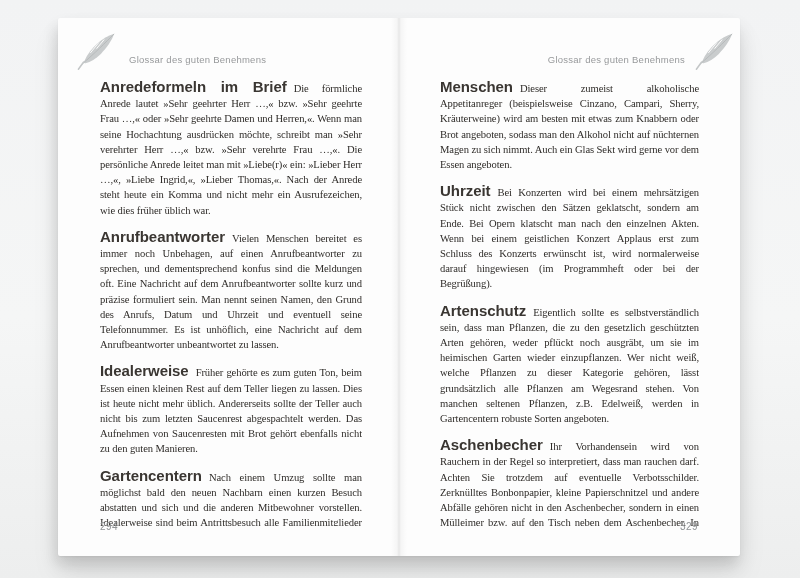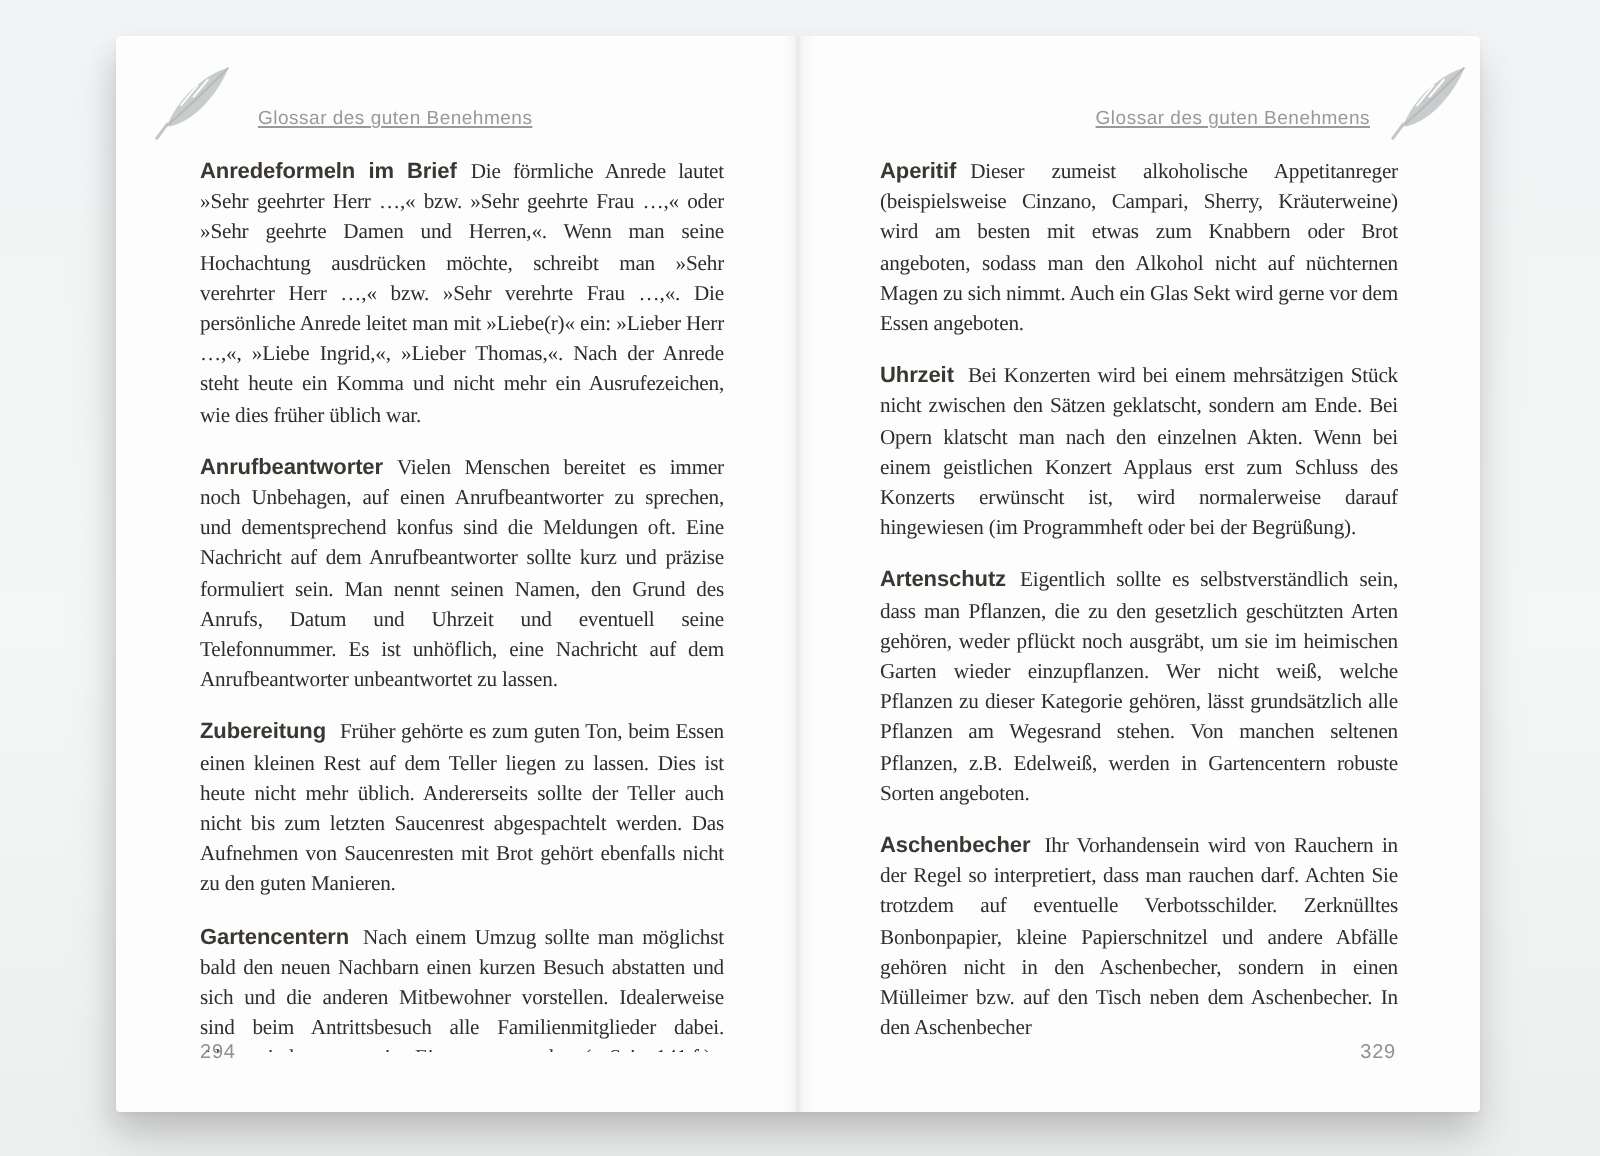--- a/index.html
+++ b/index.html
@@ -42,42 +42,41 @@
     display: flex; align-items: flex-end;
   }
   .page.left  .header { left: 18px; gap: 11px; }
   .page.right .header { right: 4px;  gap: 9px; }
   .htext {
     font: 9.5px "Liberation Sans", sans-serif;
     color: #97999b;
     letter-spacing: .25px;
     padding-bottom: 8px;
     white-space: nowrap;
-    text-decoration: underline;
   }
   .feather { width: 42px; height: 42px; flex: 0 0 auto; }
 
   .content {
     position: absolute; top: 61px;
     height: 447px; overflow: hidden;
     font-family: "Liberation Serif", "DejaVu Serif", serif;
     font-size: 10.6px; line-height: 15.2px;
     color: #2f2c29;
     text-align: justify;
     letter-spacing: -0.1px;
     hyphens: auto;
   }
   .page.left  .content { left: 42px; width: 262px; }
   .page.right .content { left: 41px; width: 259px; }
 
   .entry { margin: 0 0 11px 0; }
   .entry .term {
     font-family: "Liberation Sans", sans-serif;
     font-weight: bold;
-    font-size: 11px;
+    font-size: 15px;
     color: #3a3632;
     letter-spacing: -0.05px;
     margin-right: 7px;
   }
 
   .pagenum {
     position: absolute; top: 503px;
     font: 10px "Liberation Sans", sans-serif;
     color: #8f9294;
     letter-spacing: .4px;
@@ -98,40 +97,40 @@
           <path d="M40 3 C31 12 19 24 6.5 34.5" stroke="#b7babb" stroke-width="1" fill="none"></path>
           <path d="M8 32.5 L2.5 40" stroke="#c3c6c7" stroke-width="1.6" fill="none" stroke-linecap="round"></path>
           <path d="M24 12 L15 23 M29.5 9 L21.5 18.5" stroke="#fdfdfd" stroke-width="1" fill="none"></path>
         </svg>
         <span class="htext">Glossar des guten Benehmens</span>
       </div>
 
       <div class="content">
         <p class="entry"><span class="term">Anredeformeln im Brief</span><span>Die förmliche Anrede lautet »Sehr geehrter Herr …,« bzw. »Sehr geehrte Frau …,« oder »Sehr geehrte Damen und Herren,«. Wenn man seine Hochachtung ausdrücken möchte, schreibt man »Sehr verehrter Herr …,« bzw. »Sehr verehrte Frau …,«. Die persönliche Anrede leitet man mit »Liebe(r)« ein: »Lieber Herr …,«, »Liebe Ingrid,«, »Lieber Thomas,«. Nach der Anrede steht heute ein Komma und nicht mehr ein Ausrufezeichen, wie dies früher üblich war.</span></p>
         <p class="entry"><span class="term">Anrufbeantworter</span><span>Vielen Menschen bereitet es immer noch Unbehagen, auf einen Anrufbeantworter zu sprechen, und dementsprechend konfus sind die Meldungen oft. Eine Nachricht auf dem Anrufbeantworter sollte kurz und präzise formuliert sein. Man nennt seinen Namen, den Grund des Anrufs, Datum und Uhrzeit und eventuell seine Telefonnummer. Es ist unhöflich, eine Nachricht auf dem Anrufbeantworter unbeantwortet zu lassen.</span></p>
-        <p class="entry"><span class="term">Zubereitung</span><span>Früher gehörte es zum guten Ton, beim Essen einen kleinen Rest auf dem Teller liegen zu lassen. Dies ist heute nicht mehr üblich. Andererseits sollte der Teller auch nicht bis zum letzten Saucenrest abgespachtelt werden. Das Aufnehmen von Saucenresten mit Brot gehört ebenfalls nicht zu den guten Manieren.</span></p>
+        <p class="entry"><span class="term">Idealerweise</span><span>Früher gehörte es zum guten Ton, beim Essen einen kleinen Rest auf dem Teller liegen zu lassen. Dies ist heute nicht mehr üblich. Andererseits sollte der Teller auch nicht bis zum letzten Saucenrest abgespachtelt werden. Das Aufnehmen von Saucenresten mit Brot gehört ebenfalls nicht zu den guten Manieren.</span></p>
         <p class="entry"><span class="term">Gartencentern</span><span>Nach einem Umzug sollte man möglichst bald den neuen Nachbarn einen kurzen Besuch abstatten und sich und die anderen Mitbewohner vorstellen. Idealerweise sind beim Antrittsbesuch alle Familienmitglieder dabei. Alternativ kann man eine Einzugsparty geben (s. Seite 141 f.).</span></p>
       </div>
 
       <div class="pagenum">294</div>
     </div>
 
     <div class="page right">
       <div class="header">
         <span class="htext">Glossar des guten Benehmens</span>
         <svg class="feather" viewBox="0 0 44 44">
           <path d="M40 3 C29 6 15 17 8.5 32 C8 33.2 8.6 34.1 10 33.7 C15.2 32.2 21 29 26 24 C32 18 37.5 10 40 3 Z" fill="#c9cccd"></path>
           <path d="M40 3 C31 12 19 24 6.5 34.5" stroke="#b7babb" stroke-width="1" fill="none"></path>
           <path d="M8 32.5 L2.5 40" stroke="#c3c6c7" stroke-width="1.6" fill="none" stroke-linecap="round"></path>
           <path d="M24 12 L15 23 M29.5 9 L21.5 18.5" stroke="#fdfdfd" stroke-width="1" fill="none"></path>
         </svg>
       </div>
 
       <div class="content">
-        <p class="entry"><span class="term">Aperitif</span><span>Dieser zumeist alkoholische Appetitanreger (beispielsweise Cinzano, Campari, Sherry, Kräuterweine) wird am besten mit etwas zum Knabbern oder Brot angeboten, sodass man den Alkohol nicht auf nüchternen Magen zu sich nimmt. Auch ein Glas Sekt wird gerne vor dem Essen angeboten.</span></p>
+        <p class="entry"><span class="term">Menschen</span><span>Dieser zumeist alkoholische Appetitanreger (beispielsweise Cinzano, Campari, Sherry, Kräuterweine) wird am besten mit etwas zum Knabbern oder Brot angeboten, sodass man den Alkohol nicht auf nüchternen Magen zu sich nimmt. Auch ein Glas Sekt wird gerne vor dem Essen angeboten.</span></p>
         <p class="entry"><span class="term">Uhrzeit</span><span>Bei Konzerten wird bei einem mehrsätzigen Stück nicht zwischen den Sätzen geklatscht, sondern am Ende. Bei Opern klatscht man nach den einzelnen Akten. Wenn bei einem geistlichen Konzert Applaus erst zum Schluss des Konzerts erwünscht ist, wird normalerweise darauf hingewiesen (im Programmheft oder bei der Begrüßung).</span></p>
         <p class="entry"><span class="term">Artenschutz</span><span>Eigentlich sollte es selbstverständlich sein, dass man Pflanzen, die zu den gesetzlich geschützten Arten gehören, weder pflückt noch ausgräbt, um sie im heimischen Garten wieder einzupflanzen. Wer nicht weiß, welche Pflanzen zu dieser Kategorie gehören, lässt grundsätzlich alle Pflanzen am Wegesrand stehen. Von manchen seltenen Pflanzen, z.B. Edelweiß, werden in Gartencentern robuste Sorten angeboten.</span></p>
         <p class="entry"><span class="term">Aschenbecher</span><span>Ihr Vorhandensein wird von Rauchern in der Regel so interpretiert, dass man rauchen darf. Achten Sie trotzdem auf eventuelle Verbotsschilder. Zerknülltes Bonbonpapier, kleine Papierschnitzel und andere Abfälle gehören nicht in den Aschenbecher, sondern in einen Mülleimer bzw. auf den Tisch neben dem Aschenbecher. In den Aschenbecher</span></p>
       </div>
 
       <div class="pagenum">329</div>
     </div>
 
     <div class="gutter"></div>
   </div>

